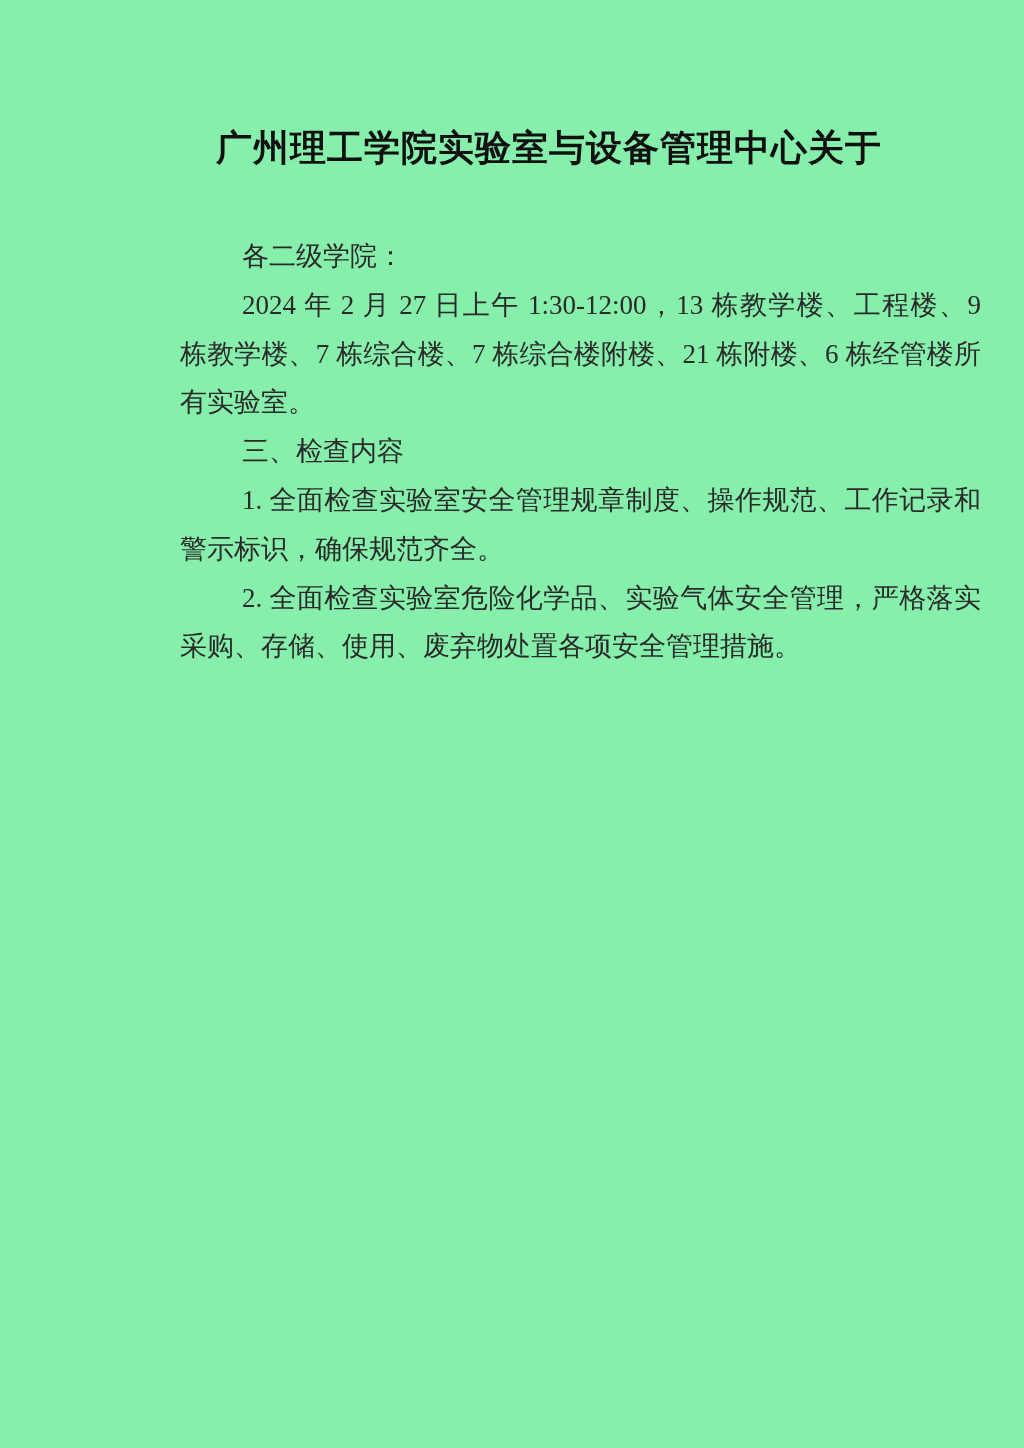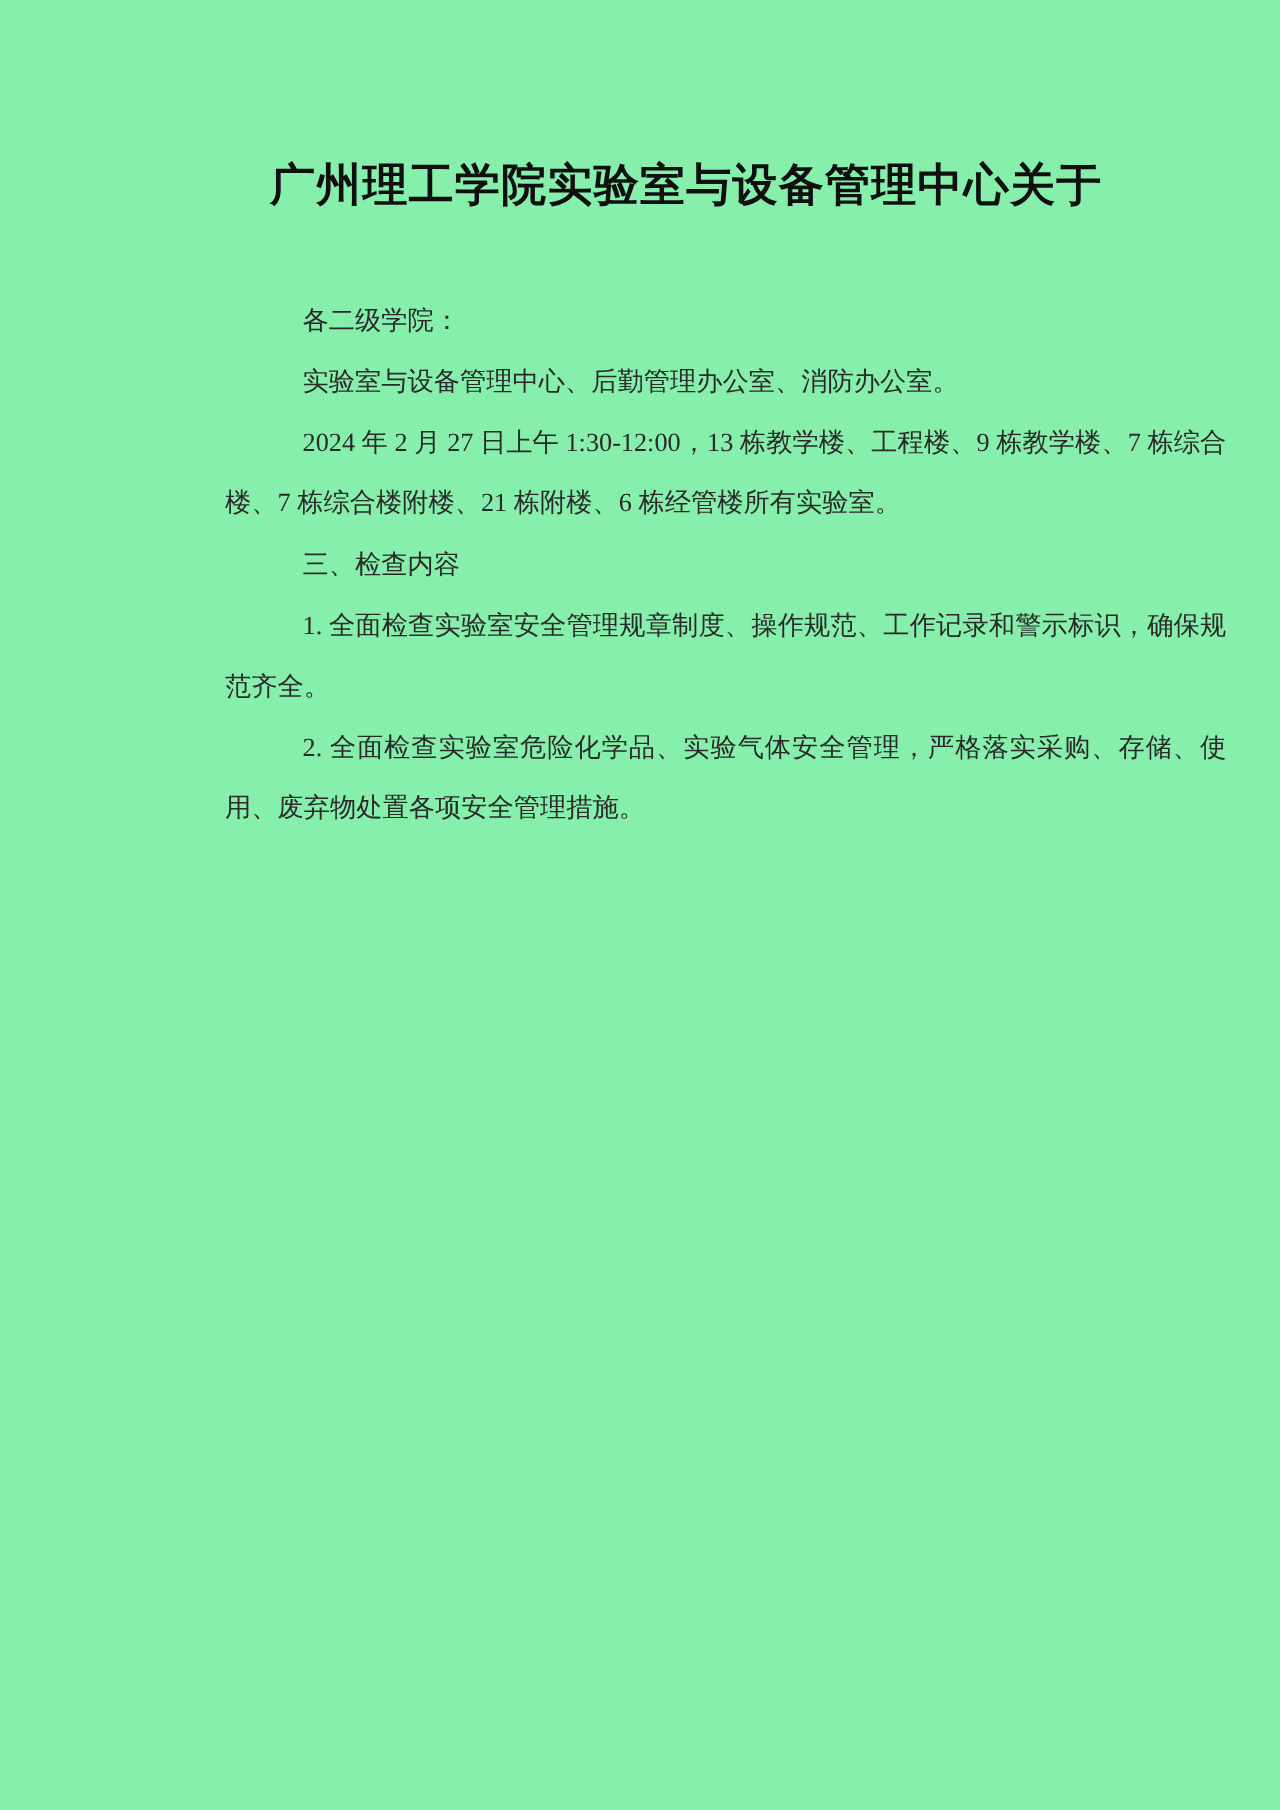--- a/index.html
+++ b/index.html
@@ -24,21 +24,21 @@
     font-size: 36px;
     line-height: 52px;
     letter-spacing: 1px;
   }
   .title-line {
     white-space: nowrap;
   }
   .body-block {
     margin: 58px 80px 0 143px;
     color: #2a2a2a;
-    font-size: 21px;
+    font-size: 27px;
     line-height: 48.8px;
     text-align: justify;
     text-justify: inter-character;
   }
   .para {
     margin: 0;
     padding: 0;
     text-indent: 62px;
   }
 </style>
@@ -46,20 +46,19 @@
 <body>
 
 <div class="page">
 
   <div class="title-block">
     <div class="title-line">广州理工学院实验室与设备管理中心关于</div>
   </div>
 
   <div class="body-block">
     <p class="para">各二级学院：</p>
-    <p class="para">实验室与设备管理中心、后勤管理办公室、消防办公室。</p>
     <p class="para">2024 年 2 月 27 日上午 1:30-12:00，13 栋教学楼、工程楼、9 栋教学楼、7 栋综合楼、7 栋综合楼附楼、21 栋附楼、6 栋经管楼所有实验室。</p>
     <p class="para">三、检查内容</p>
     <p class="para">1. 全面检查实验室安全管理规章制度、操作规范、工作记录和警示标识，确保规范齐全。</p>
     <p class="para">2. 全面检查实验室危险化学品、实验气体安全管理，严格落实采购、存储、使用、废弃物处置各项安全管理措施。</p>
   </div>
 
 </div>
 
 </body></html>

